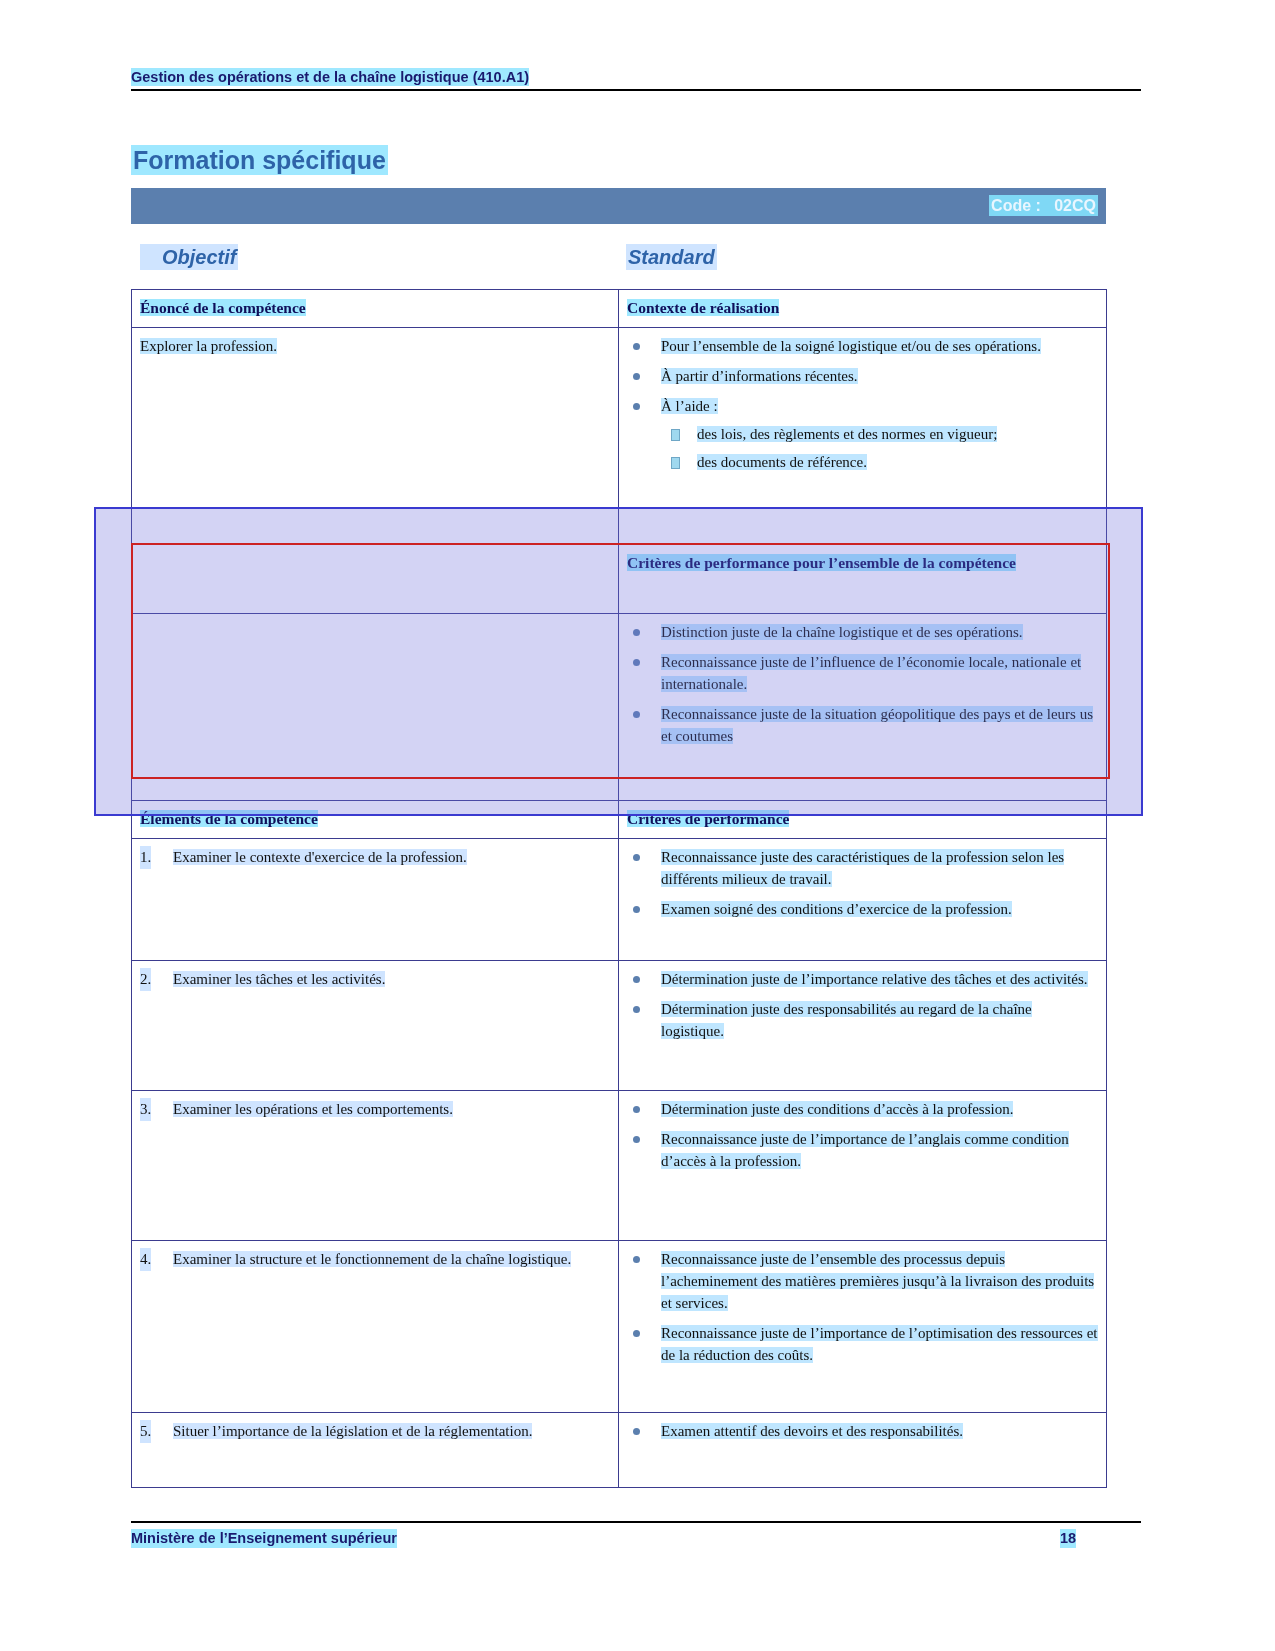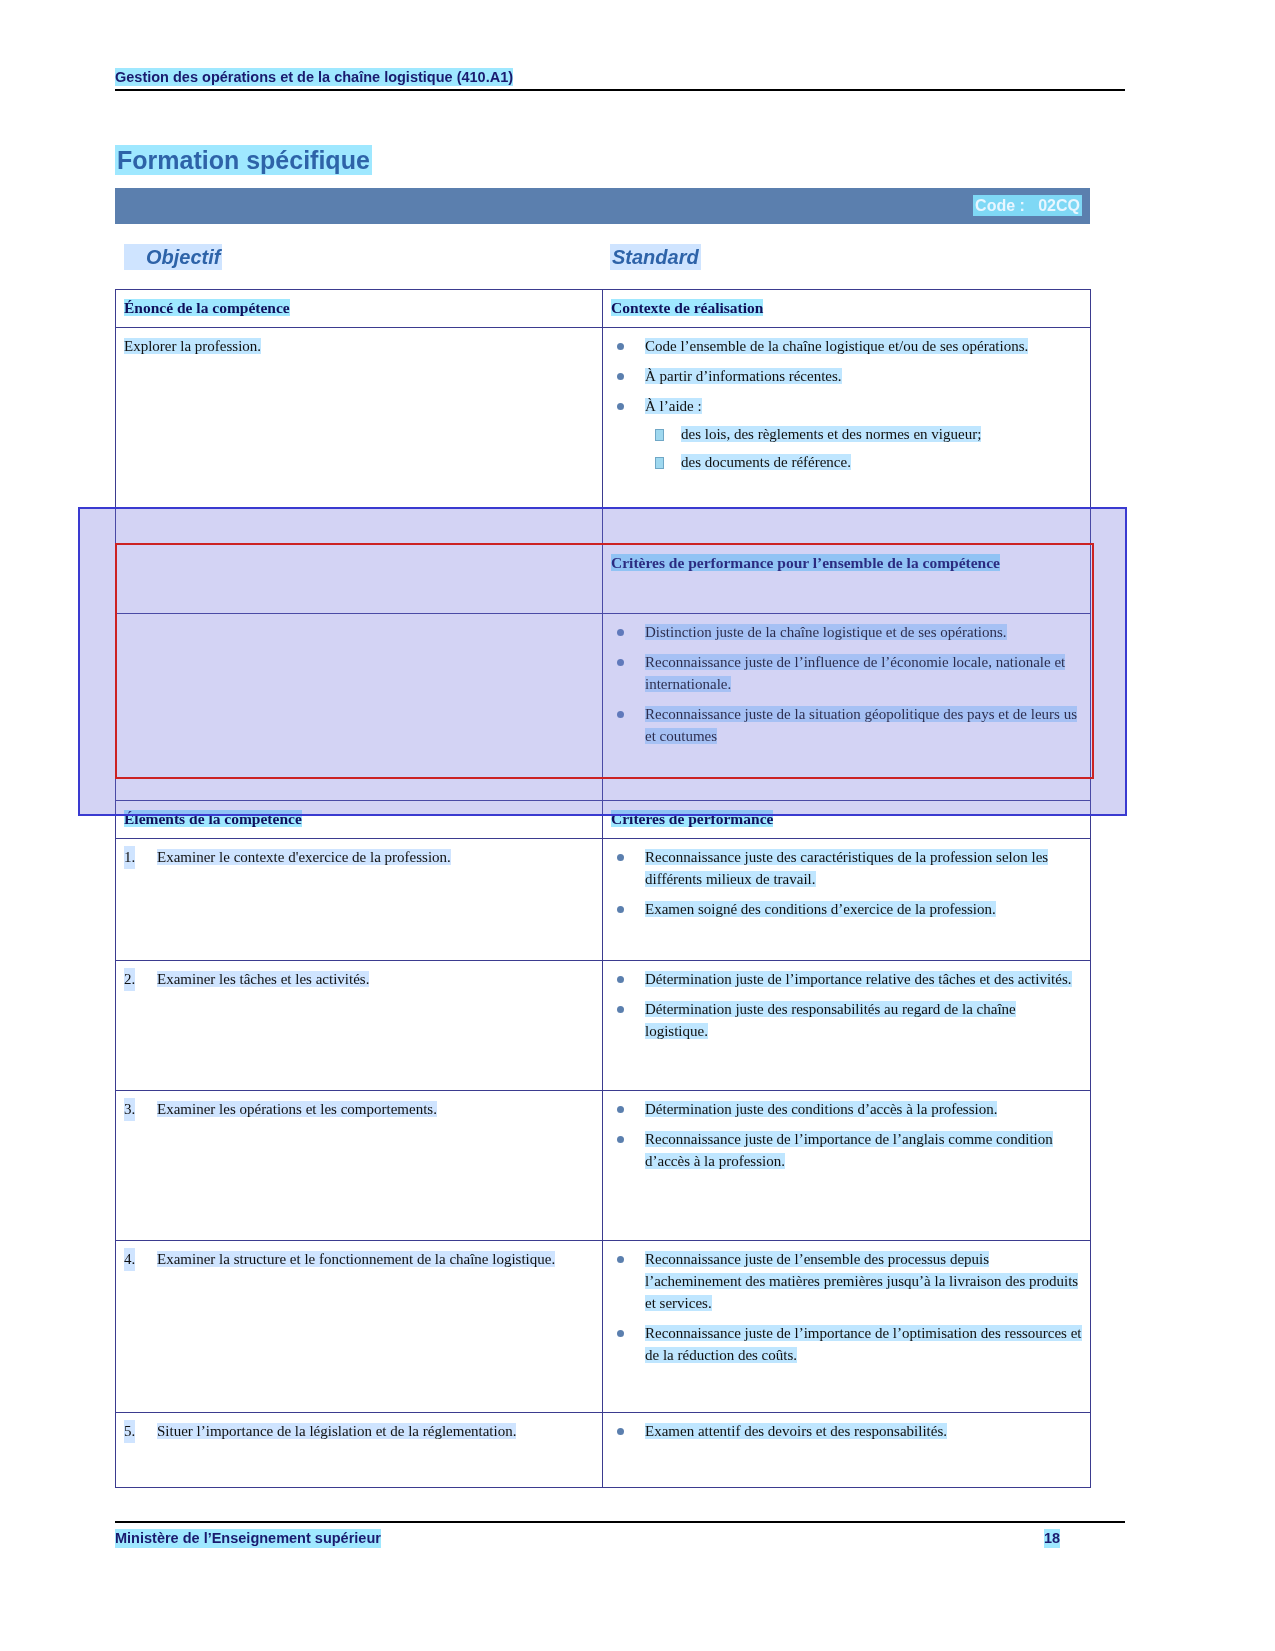--- a/index.html
+++ b/index.html
@@ -10,21 +10,21 @@
   body {
     width: 1275px;
     height: 1651px;
     font-family: "Liberation Sans", sans-serif;
     position: relative;
     color: #000000;
   }
 
   .page {
     position: absolute;
-    left: 0; top: 0;
+    left: 16px; top: 0;
     width: 1060px;
     height: 1651px;
   }
 
   
   .header-area {
     position: absolute;
     left: 115px;
     top: 68px;
     width: 1010px;
@@ -290,21 +290,21 @@
           <span class="sec-head">Contexte de réalisation</span>
         </td>
       </tr>
 
       <tr>
         <td style="height:200px;">
           <span class="plain">Explorer la profession.</span>
         </td>
         <td>
           <ul class="b">
-            <li><span class="txt">Code l’ensemble de la chaîne logistique et/ou de ses opérations.</span></li>
+            <li><span class="txt">Pour l’ensemble de la soigné logistique et/ou de ses opérations.</span></li>
             <li><span class="txt">À partir d’informations récentes.</span></li>
             <li>
               <span class="txt">À l’aide :</span>
               <ul class="b2">
                 <li><span class="txt">des lois, des règlements et des normes en vigueur;</span></li>
                 <li><span class="txt">des documents de référence.</span></li>
               </ul>
             </li>
           </ul>
         </td>

